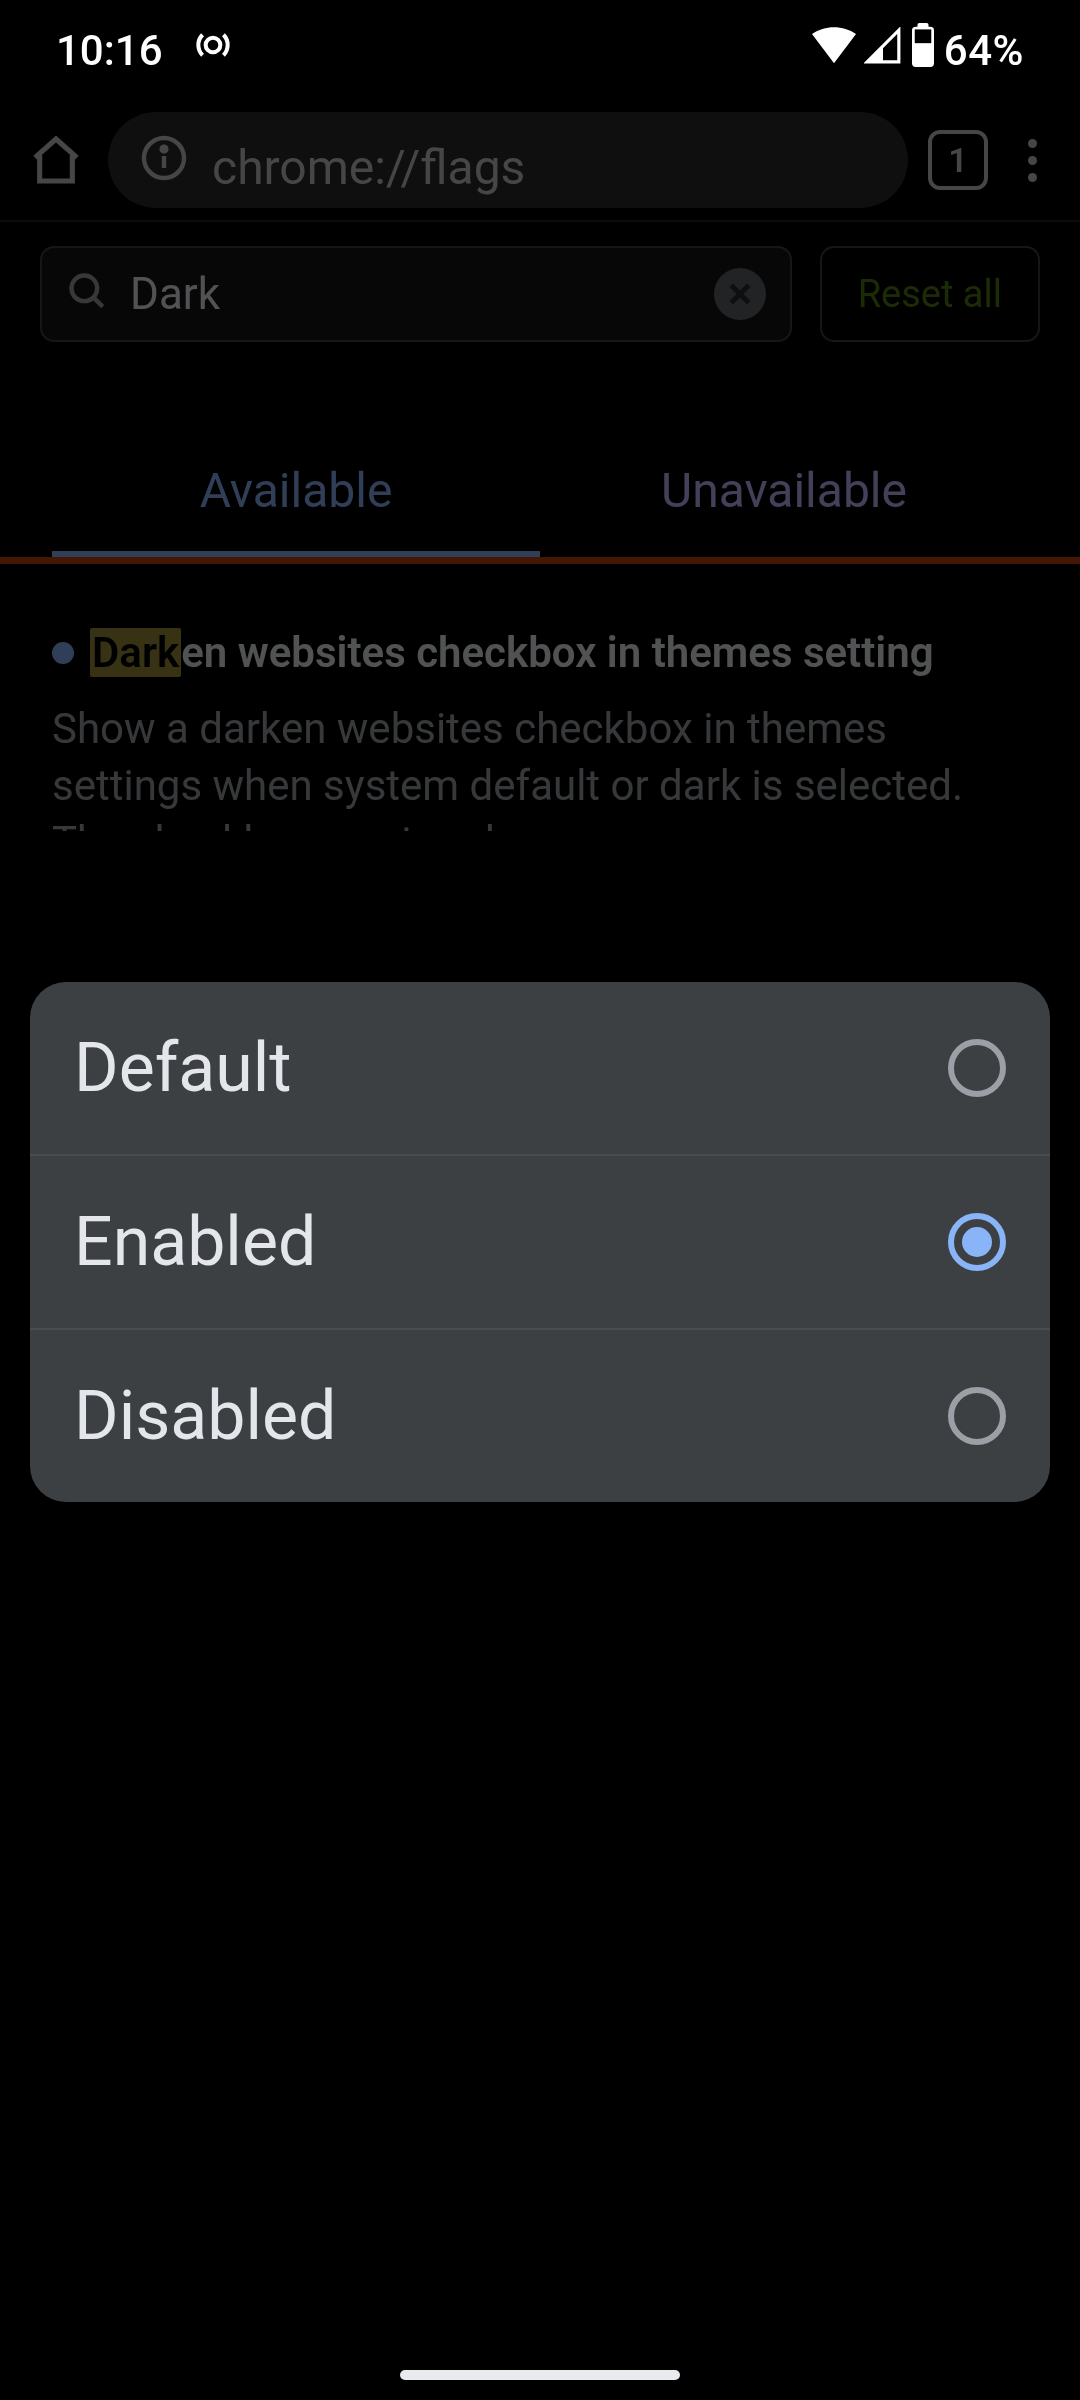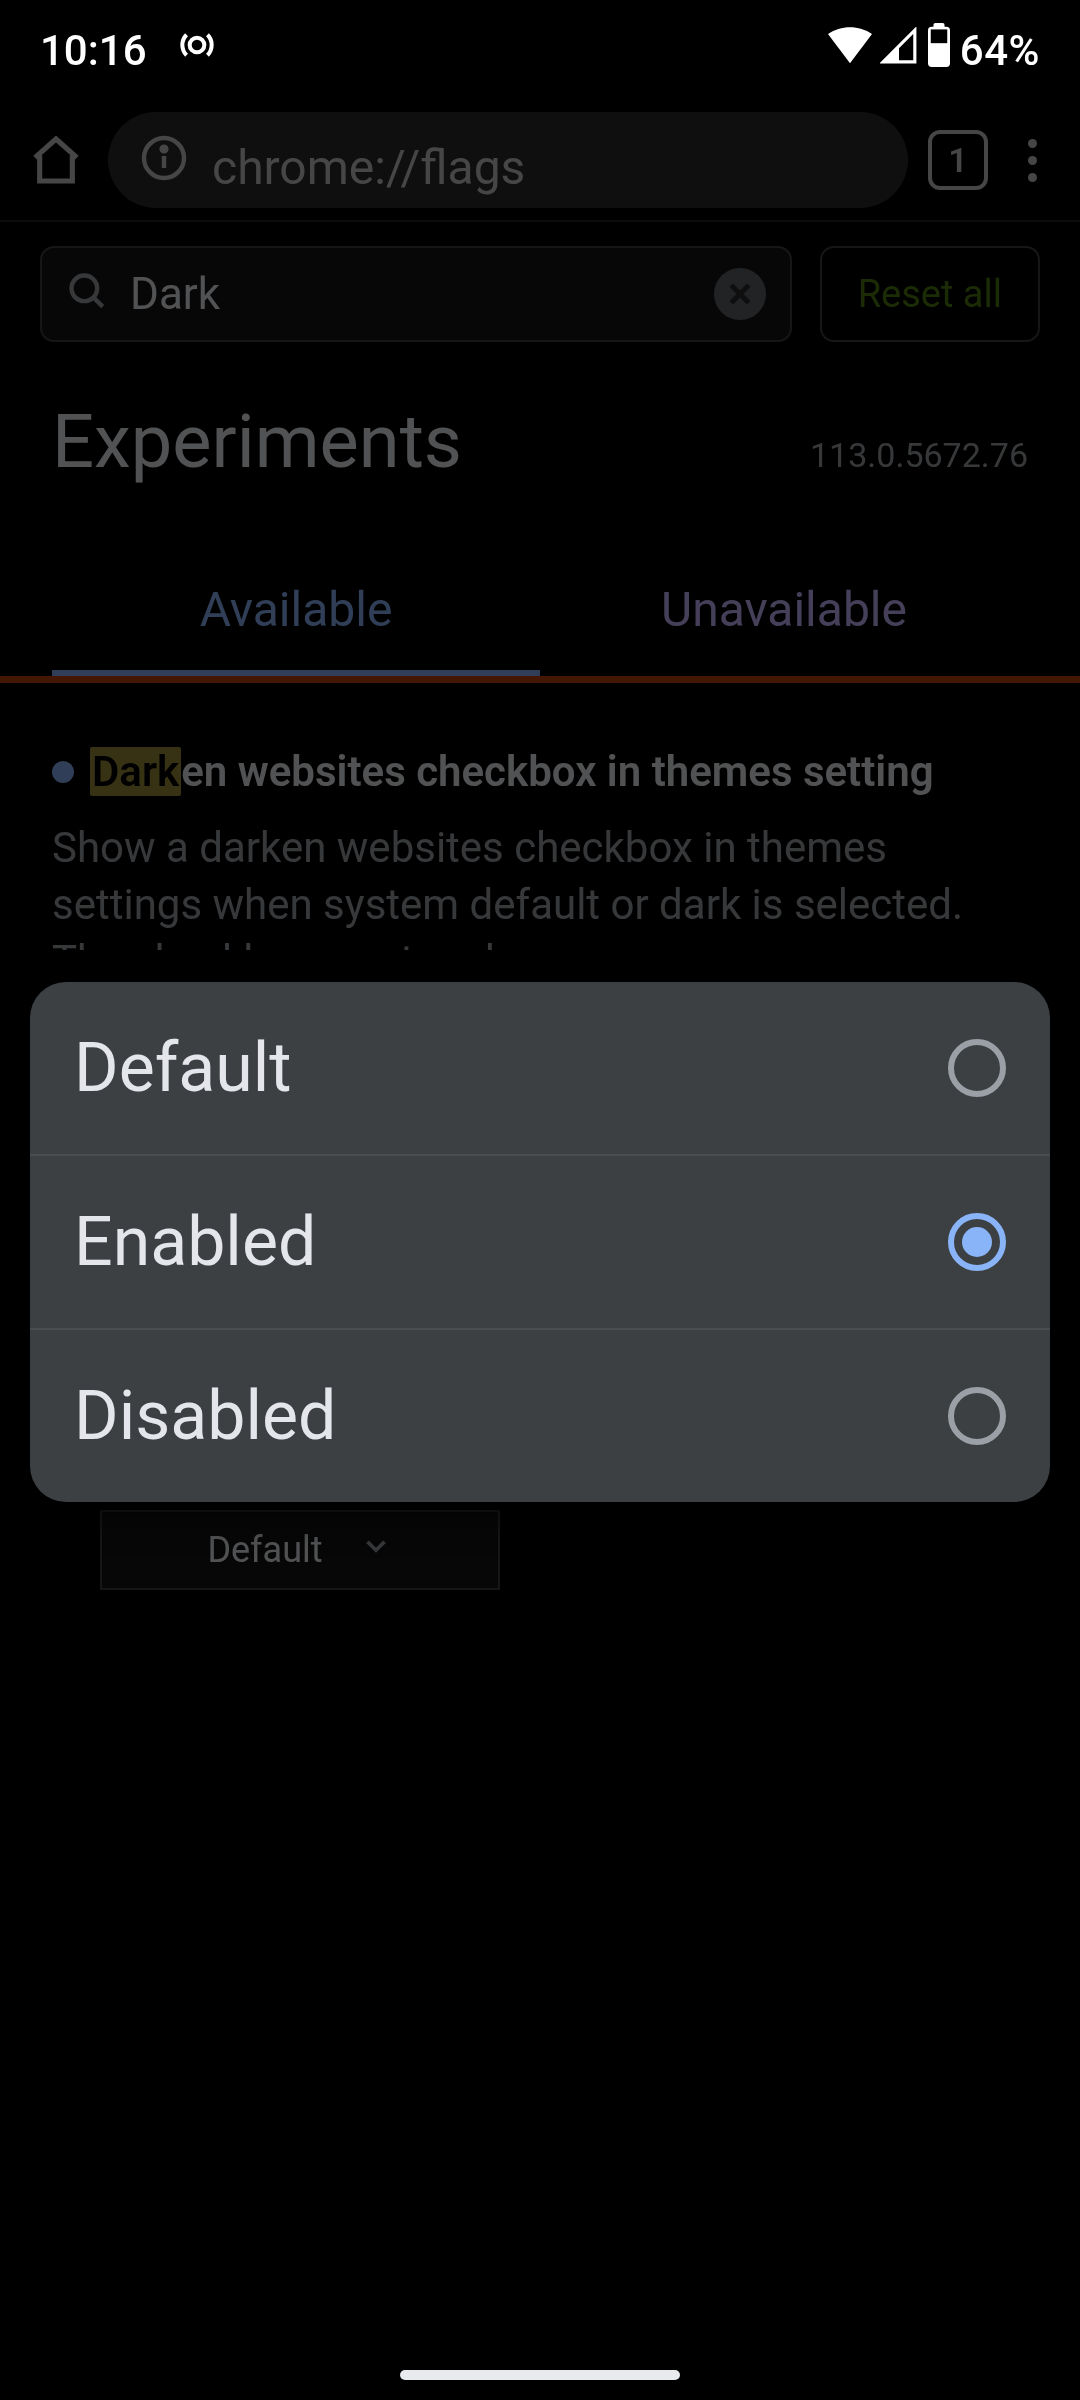--- a/index.html
+++ b/index.html
@@ -1,19 +1,19 @@
 <!DOCTYPE html>
 <html><head>
 <meta charset="utf-8">
 <style>
   * { margin: 0; padding: 0; box-sizing: border-box; font-family: Roboto, Arial, sans-serif; }
   html, body { width: 1080px; height: 2400px; background: #000; color: #e8eaed; overflow: hidden; }
 
   
-  .status-bar { height: 100px; display: flex; align-items: center; padding: 0 40px; font-size: 42px; font-weight: 500; color: #fff; }
+  .status-bar { height: 100px; display: flex; align-items: center; padding: 0 56px; font-size: 42px; font-weight: 500; color: #fff; }
   .status-left { display: flex; align-items: center; gap: 28px; }
   .status-right { margin-left: auto; display: flex; align-items: center; gap: 8px; }
   .status-right .batt-text { font-size: 42px; letter-spacing: 0.5px; }
 
   
   .bg-content { filter: brightness(0.35); }
 
   
   .browser-bar { height: 120px; display: flex; align-items: center; padding: 0 24px; gap: 20px; }
   .home-btn { width: 64px; height: 64px; display: flex; align-items: center; justify-content: center; }
@@ -139,24 +139,20 @@
       <div class="clear-btn">
         <svg width="30" height="30" viewBox="0 0 24 24" stroke="#2a2b2f" stroke-width="4">
             <line x1="5" y1="5" x2="19" y2="19"></line>
             <line x1="19" y1="5" x2="5" y2="19"></line>
           </svg>
       </div>
     </div>
     <button class="reset-btn">Reset all</button>
   </div>
 
-  <div class="exp-header">
-    <div class="exp-title">Experiments</div>
-    <div class="exp-version">113.0.5672.76</div>
-  </div>
 
   <div class="tabs">
     <div class="tab active">Available</div>
     <div class="tab inactive">Unavailable</div>
   </div>
 
   <div class="flag">
     <div class="flag-title-row">
       <span class="blue-dot"></span>
       <span><span class="hl">Dark</span><span>en websites checkbox in themes setting</span></span>

